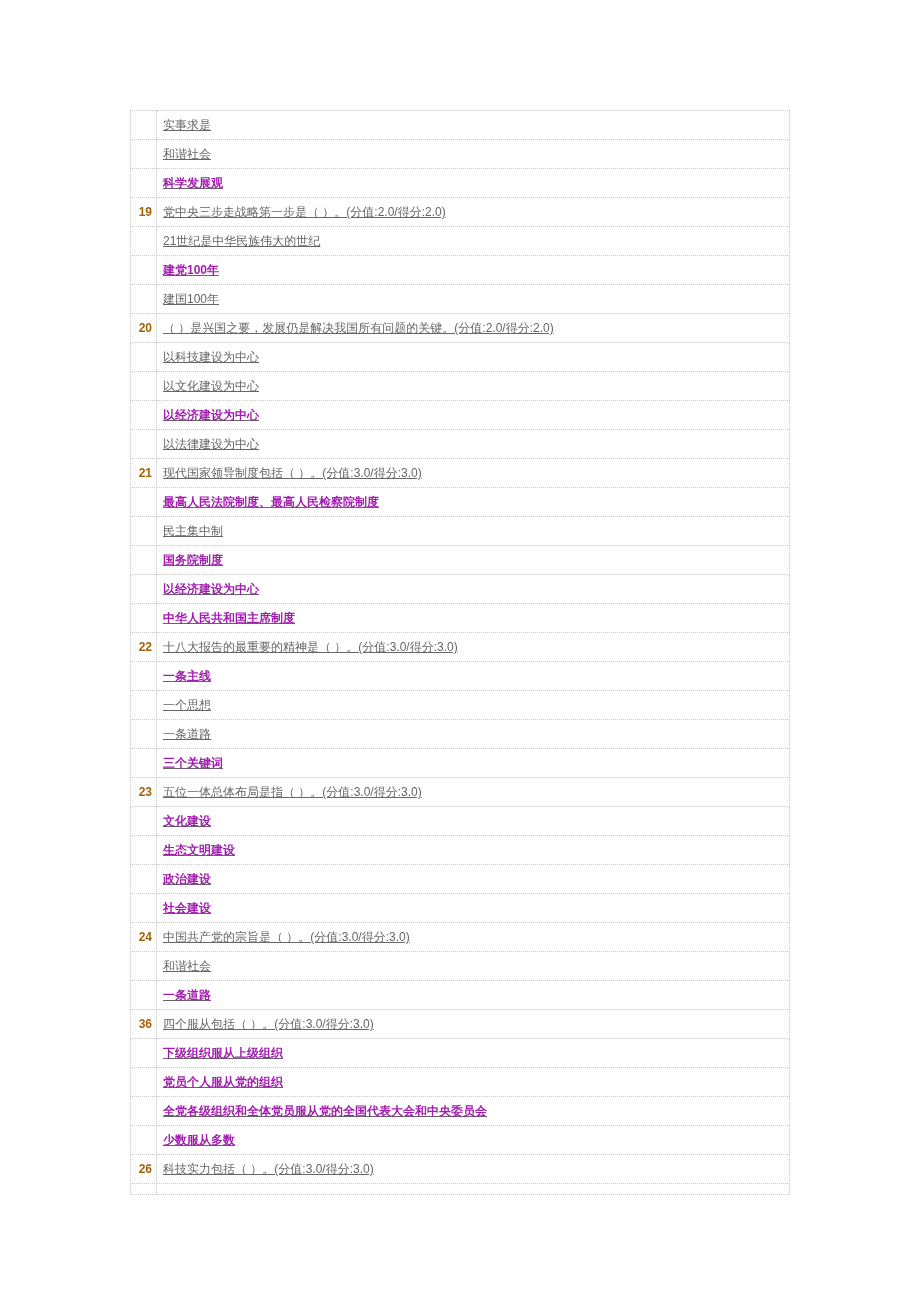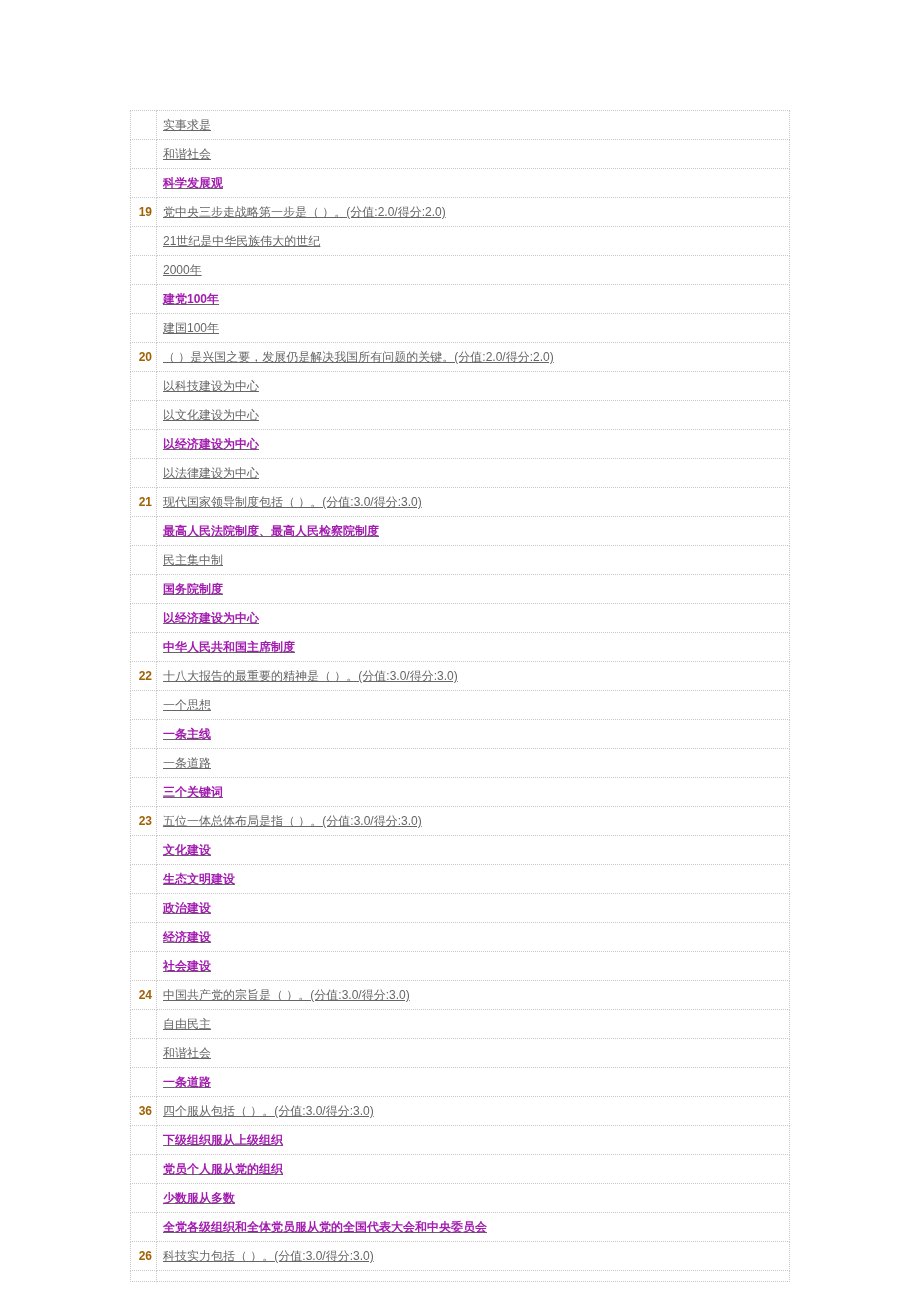--- a/index.html
+++ b/index.html
@@ -69,24 +69,20 @@
         <tr>
           <td class="num">19</td>
           <td class="question"><span>党中央三步走战略第一步是（ ）。(分值:2.0/得分:2.0)</span></td>
         </tr>
         <tr>
           <td class="num"></td>
           <td class="question"><span>21世纪是中华民族伟大的世纪</span></td>
         </tr>
         <tr>
           <td class="num"></td>
-          <td class="question"><span>2000年</span></td>
-        </tr>
-        <tr>
-          <td class="num"></td>
           <td class="question"><span class="bold">建党100年</span></td>
         </tr>
         <tr>
           <td class="num"></td>
           <td class="question"><span>建国100年</span></td>
         </tr>
         <tr>
           <td class="num">20</td>
           <td class="question"><span>（ ）是兴国之要，发展仍是解决我国所有问题的关键。(分值:2.0/得分:2.0)</span></td>
         </tr>
@@ -129,25 +125,25 @@
         <tr>
           <td class="num"></td>
           <td class="question"><span class="bold">中华人民共和国主席制度</span></td>
         </tr>
         <tr>
           <td class="num">22</td>
           <td class="question"><span>十八大报告的最重要的精神是（ ）。(分值:3.0/得分:3.0)</span></td>
         </tr>
         <tr>
           <td class="num"></td>
+          <td class="question"><span class="bold">一条主线</span></td>
+        </tr>
+        <tr>
+          <td class="num"></td>
           <td class="question"><span>一个思想</span></td>
-        </tr>
-        <tr>
-          <td class="num"></td>
-          <td class="question"><span class="bold">一条主线</span></td>
         </tr>
         <tr>
           <td class="num"></td>
           <td class="question"><span>一条道路</span></td>
         </tr>
         <tr>
           <td class="num"></td>
           <td class="question"><span class="bold">三个关键词</span></td>
         </tr>
         <tr>
@@ -161,61 +157,53 @@
         <tr>
           <td class="num"></td>
           <td class="question"><span class="bold">生态文明建设</span></td>
         </tr>
         <tr>
           <td class="num"></td>
           <td class="question"><span class="bold">政治建设</span></td>
         </tr>
         <tr>
           <td class="num"></td>
-          <td class="question"><span class="bold">经济建设</span></td>
-        </tr>
-        <tr>
-          <td class="num"></td>
           <td class="question"><span class="bold">社会建设</span></td>
         </tr>
         <tr>
           <td class="num">24</td>
           <td class="question"><span>中国共产党的宗旨是（ ）。(分值:3.0/得分:3.0)</span></td>
         </tr>
         <tr>
           <td class="num"></td>
-          <td class="question"><span>自由民主</span></td>
-        </tr>
-        <tr>
-          <td class="num"></td>
           <td class="question"><span>和谐社会</span></td>
         </tr>
         <tr>
           <td class="num"></td>
           <td class="question"><span class="bold">一条道路</span></td>
         </tr>
         <tr>
           <td class="num">36</td>
           <td class="question"><span>四个服从包括（ ）。(分值:3.0/得分:3.0)</span></td>
         </tr>
         <tr>
           <td class="num"></td>
           <td class="question"><span class="bold">下级组织服从上级组织</span></td>
         </tr>
         <tr>
           <td class="num"></td>
           <td class="question"><span class="bold">党员个人服从党的组织</span></td>
         </tr>
         <tr>
           <td class="num"></td>
+          <td class="question"><span class="bold">全党各级组织和全体党员服从党的全国代表大会和中央委员会</span></td>
+        </tr>
+        <tr>
+          <td class="num"></td>
           <td class="question"><span class="bold">少数服从多数</span></td>
-        </tr>
-        <tr>
-          <td class="num"></td>
-          <td class="question"><span class="bold">全党各级组织和全体党员服从党的全国代表大会和中央委员会</span></td>
         </tr>
         <tr>
           <td class="num">26</td>
           <td class="question"><span>科技实力包括（ ）。(分值:3.0/得分:3.0)</span></td>
         </tr>
         <tr>
           <td class="num"></td>
           <td class="question"></td>
         </tr>
       </tbody>

